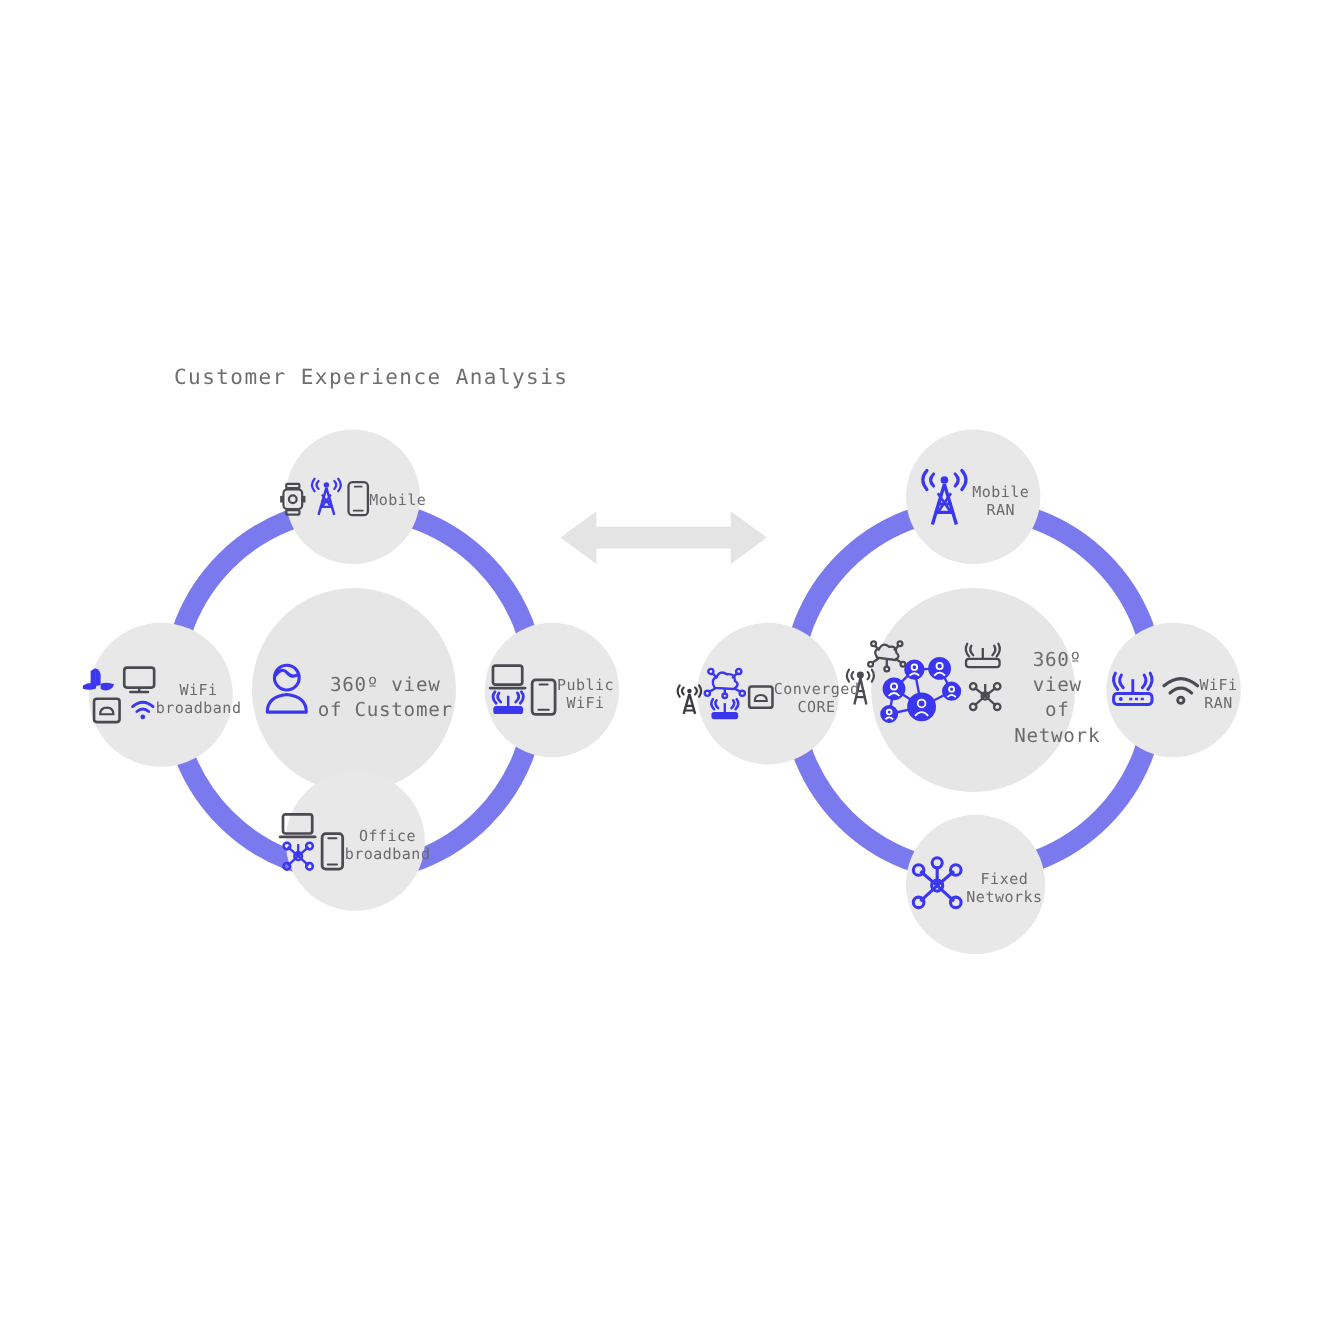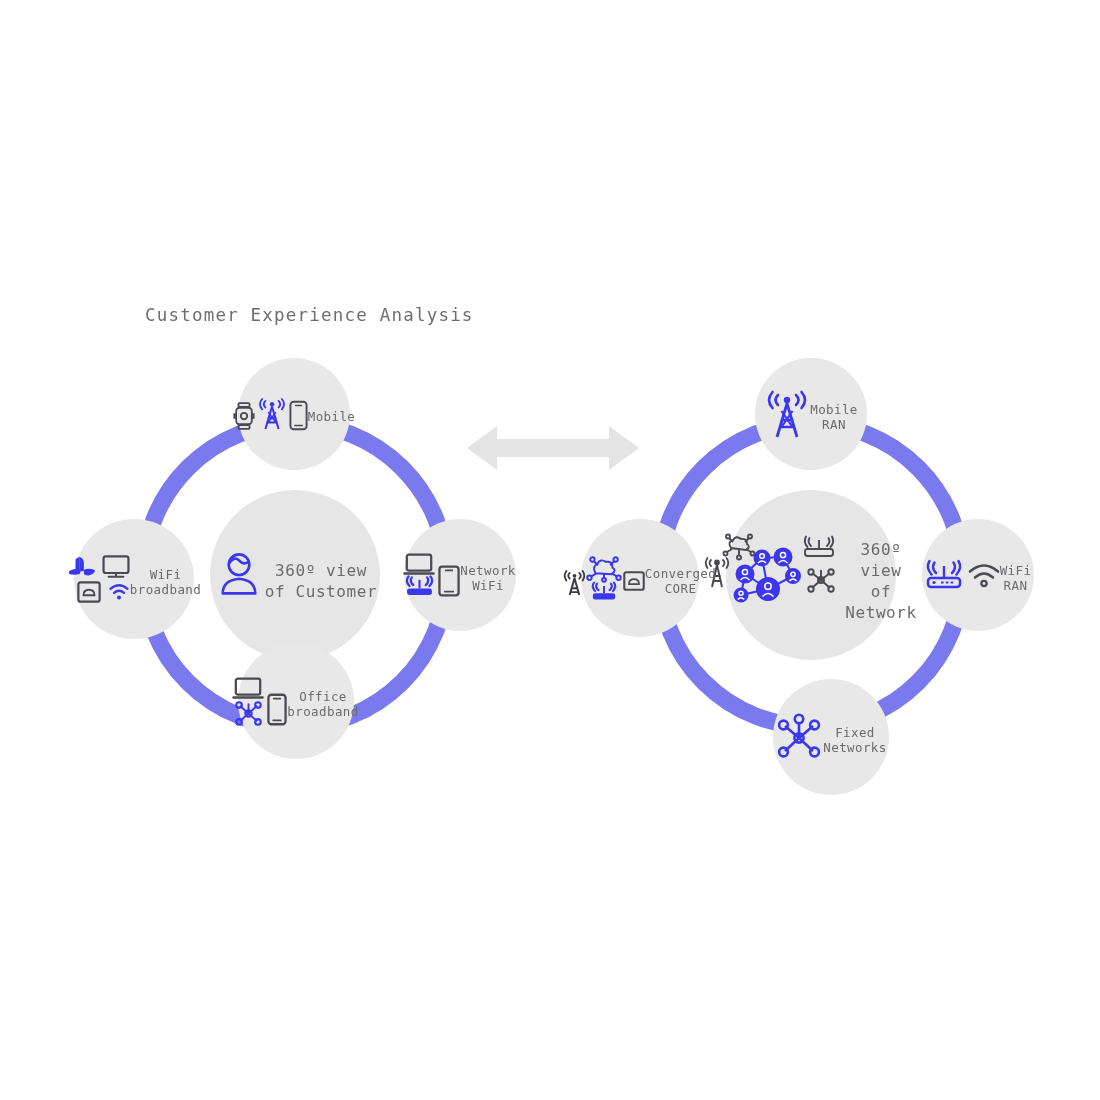--- a/index.html
+++ b/index.html
@@ -194,21 +194,21 @@
         </span>
       </span>
       <span>
         <svg width="22" height="32" viewBox="0 0 23 33">
           <rect x="1.5" y="1.5" width="20" height="30" rx="3" fill="none" stroke="#4a4a52" stroke-width="2.4"></rect>
           <line x1="8" y1="5.5" x2="15" y2="5.5" stroke="#4a4a52" stroke-width="1.8" stroke-linecap="round"></line>
           <line x1="7" y1="27.5" x2="16" y2="27.5" stroke="#4a4a52" stroke-width="1.8" stroke-linecap="round"></line>
         </svg>
       </span>
     </span>
-    <span class="lbl">Network
+    <span class="lbl">Public
 WiFi</span>
   </div>
 
   <div class="bubble" style="left:238px;top:643px;width:116px;height:116px;">
     <span class="icons" style="gap:4px;">
       <span style="display:flex;flex-direction:column;align-items:center;gap:1px;">
         <span>
           <svg width="30" height="23" viewBox="0 0 32 24">
             <rect x="3" y="1.5" width="26" height="17" rx="2.2" fill="none" stroke="#4a4a52" stroke-width="2.4"></rect>
             <line x1="0.5" y1="21.5" x2="31.5" y2="21.5" stroke="#4a4a52" stroke-width="2.6" stroke-linecap="round"></line>
@@ -423,21 +423,21 @@
           <path d="M2 9.5 Q16 -2.5 30 9.5" fill="none" stroke="#4a4a52" stroke-width="2.6" stroke-linecap="round"></path>
           <path d="M7 15.5 Q16 7.5 25 15.5" fill="none" stroke="#4a4a52" stroke-width="2.6" stroke-linecap="round"></path>
           <circle cx="16" cy="21.5" r="2.6" fill="none" stroke="#4a4a52" stroke-width="2.4"></circle>
         </svg>
       </span>
     </span>
     <span class="lbl">WiFi
 RAN</span>
   </div>
 
-  <div class="bubble" style="left:773px;top:679px;width:116px;height:116px;">
+  <div class="bubble" style="left:755px;top:679px;width:116px;height:116px;">
     <span class="icons">
       <svg width="48" height="46" viewBox="0 0 48 46">
         <g stroke="#3b36f0" fill="none" stroke-width="2.6">
           <line x1="24" y1="24" x2="10" y2="12"></line>
           <line x1="24" y1="24" x2="38" y2="12"></line>
           <line x1="24" y1="24" x2="10" y2="37"></line>
           <line x1="24" y1="24" x2="38" y2="37"></line>
           <line x1="24" y1="24" x2="24" y2="8"></line>
           <circle cx="24" cy="24" r="4.6"></circle>
           <circle cx="8.5" cy="11" r="4.4"></circle>

